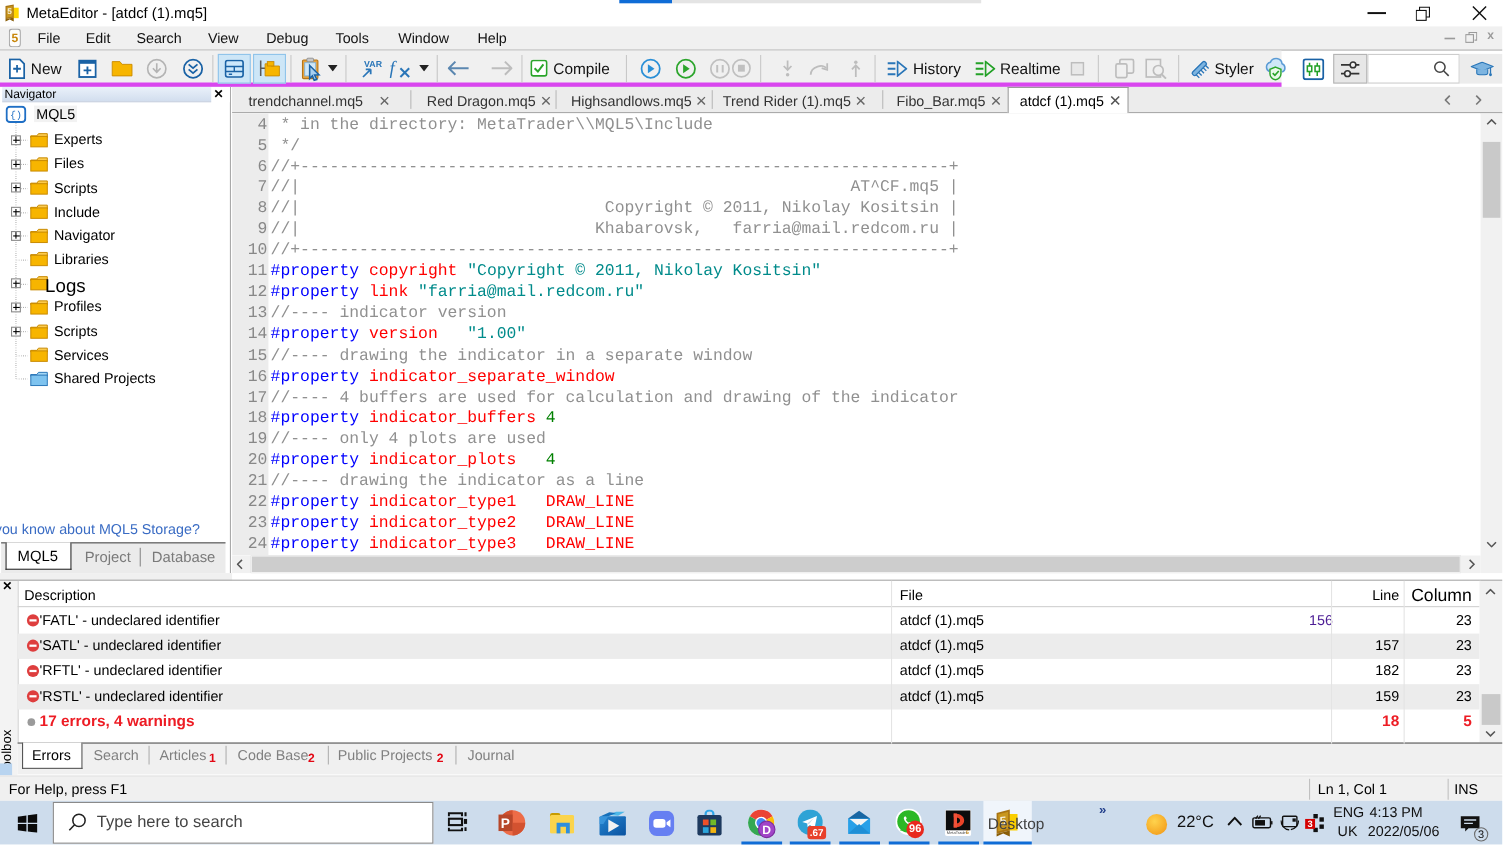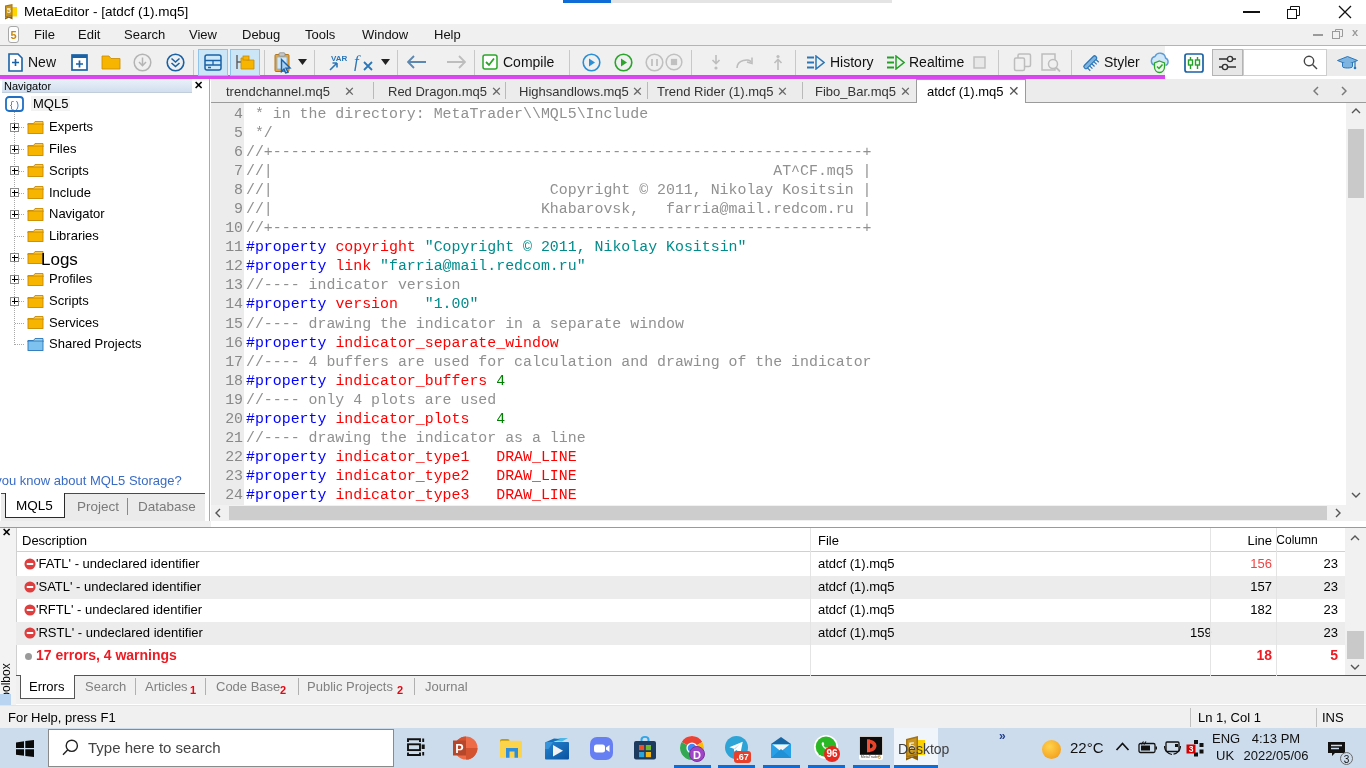--- a/index.html
+++ b/index.html
@@ -459,32 +459,32 @@
 
   <div class="abs" style="left:0;top:0;width:16px;height:177px;background:#f3f3f3"></div>
   <div class="abs" style="left:2px;top:-2px;font-size:11px;color:#000;font-weight:bold">✕</div>
   <div class="abs" style="left:-18px;top:149px;font-size:12px;color:#000;transform:rotate(-90deg);transform-origin:center;width:48px;text-align:center">Toolbox</div>
   <div class="abs" style="left:0;top:166px;width:11px;height:11px;background:#b8d4f0"></div>
 
   <div class="abs" style="left:16px;top:0;width:1330px;height:148px;background:#fff;border-left:1px solid #d0d0d0"></div>
   <div class="abs" style="left:22px;top:5px;font-size:13px;color:#000">Description</div>
   <div class="abs" style="left:818px;top:5px;font-size:13px;color:#000">File</div>
   <div class="abs" style="left:1190px;top:5px;width:82px;text-align:right;font-size:13px;color:#000">Line</div>
-  <div class="abs" style="left:1256px;top:5px;width:82px;text-align:center;font-size:12px;color:#000">Column</div>
+  <div class="abs" style="left:1256px;top:5px;width:82px;text-align:right;font-size:16px;color:#000">Column</div>
   <div class="abs" style="left:16px;top:23px;width:1329px;height:1px;background:#d0d0d0"></div>
   <div class="abs" style="left:810px;top:0;width:1px;height:148px;background:#e4e4e4;z-index:2"></div>
   <div class="abs" style="left:1210px;top:0;width:1px;height:148px;background:#e4e4e4;z-index:2"></div>
   <div class="abs" style="left:1276px;top:0;width:1px;height:148px;background:#e4e4e4;z-index:2"></div>
   <svg class="abs" style="left:24px;top:29.5px" width="12" height="12" viewBox="0 0 13 13">
         <circle cx="6.5" cy="6.5" r="6" fill="#de3e3e"></circle>
         <rect x="3" y="5.4" width="7" height="2.2" fill="#fff"></rect>
       </svg>
   <div class="abs" style="left:36px;top:27.5px;font-size:13px;color:#000">'FATL' - undeclared identifier</div>
   <div class="abs" style="left:818px;top:27.5px;font-size:13px;color:#000">atdcf (1).mq5</div>
-  <div class="abs" style="left:1190px;top:27.5px;width:82px;text-align:right;font-size:13px;color:#ef4444">156</div>
+  <div class="abs" style="left:1190px;top:27.5px;width:82px;text-align:left;font-size:13px;color:#4c1d95">156</div>
   <div class="abs" style="left:1256px;top:27.5px;width:82px;text-align:right;font-size:13px;color:#000">23</div>
   <div class="abs" style="left:16px;top:47.5px;width:1329px;height:23px;background:#ececec"></div>
   <svg class="abs" style="left:24px;top:52.5px" width="12" height="12" viewBox="0 0 13 13">
         <circle cx="6.5" cy="6.5" r="6" fill="#de3e3e"></circle>
         <rect x="3" y="5.4" width="7" height="2.2" fill="#fff"></rect>
       </svg>
   <div class="abs" style="left:36px;top:50.5px;font-size:13px;color:#000">'SATL' - undeclared identifier</div>
   <div class="abs" style="left:818px;top:50.5px;font-size:13px;color:#000">atdcf (1).mq5</div>
   <div class="abs" style="left:1190px;top:50.5px;width:82px;text-align:right;font-size:13px;color:#000">157</div>
   <div class="abs" style="left:1256px;top:50.5px;width:82px;text-align:right;font-size:13px;color:#000">23</div>
@@ -496,21 +496,21 @@
   <div class="abs" style="left:818px;top:73.5px;font-size:13px;color:#000">atdcf (1).mq5</div>
   <div class="abs" style="left:1190px;top:73.5px;width:82px;text-align:right;font-size:13px;color:#000">182</div>
   <div class="abs" style="left:1256px;top:73.5px;width:82px;text-align:right;font-size:13px;color:#000">23</div>
   <div class="abs" style="left:16px;top:93.5px;width:1329px;height:23px;background:#ececec"></div>
   <svg class="abs" style="left:24px;top:98.5px" width="12" height="12" viewBox="0 0 13 13">
         <circle cx="6.5" cy="6.5" r="6" fill="#de3e3e"></circle>
         <rect x="3" y="5.4" width="7" height="2.2" fill="#fff"></rect>
       </svg>
   <div class="abs" style="left:36px;top:96.5px;font-size:13px;color:#000">'RSTL' - undeclared identifier</div>
   <div class="abs" style="left:818px;top:96.5px;font-size:13px;color:#000">atdcf (1).mq5</div>
-  <div class="abs" style="left:1190px;top:96.5px;width:82px;font-size:13px;color:#000">159</div>
+  <div class="abs" style="left:1190px;top:96.5px;width:82px;text-align:right;font-size:13px;color:#000">159</div>
   <div class="abs" style="left:1256px;top:96.5px;width:82px;text-align:right;font-size:13px;color:#000">23</div>
 
   <div class="abs" style="left:25px;top:125px;width:7px;height:7px;border-radius:50%;background:#9a9a9a"></div>
   <div class="abs" style="left:36px;top:119px;font-size:14px;font-weight:bold;color:#ed1c24">17 errors, 4 warnings</div>
   <div class="abs" style="left:1190px;top:119px;width:82px;text-align:right;font-size:14px;font-weight:bold;color:#ed1c24">18</div>
   <div class="abs" style="left:1256px;top:119px;width:82px;text-align:right;font-size:14px;font-weight:bold;color:#ed1c24">5</div>
 
   <div class="abs" style="left:1345px;top:0;width:21px;height:148px;background:#f1f1f1"></div>
   <svg class="abs" style="left:1350px;top:7px" width="10" height="6" viewBox="0 0 10 6">
         <path d="M1 5 L5 1 L9 5" fill="none" stroke="#555" stroke-width="1.4"></path>
@@ -681,21 +681,21 @@
     <rect x="13.5" y="3" width="4" height="4" fill="#111"></rect>
     <rect x="13.5" y="9.5" width="4" height="4" fill="#111"></rect>
     <rect x="8" y="12.5" width="4" height="4" fill="#111"></rect>
     <rect x="0.5" y="4.5" width="9" height="9" fill="#d40000"></rect>
     <text x="5" y="12" font-size="8.5" fill="#fff" text-anchor="middle" font-weight="bold" font-family="Liberation Sans">3</text>
   </svg>
 
   <div class="abs" style="left:1212px;top:3px;font-size:13px;color:#111">ENG</div>
   <div class="abs" style="left:1216px;top:20px;font-size:13px;color:#111">UK</div>
 
-  <div class="abs" style="left:1245px;top:3px;width:62px;text-align:center;font-size:13px;color:#111">4:13 PM</div>
+  <div class="abs" style="left:1245px;top:3px;width:62px;text-align:left;font-size:13px;color:#111">4:13 PM</div>
   <div class="abs" style="left:1243px;top:20px;width:66px;text-align:center;font-size:13px;color:#111">2022/05/06</div>
 
   <svg class="abs" style="left:1327px;top:13px" width="19" height="16" viewBox="0 0 19 16">
     <path d="M1 1 H18 V12 H8 L5 15 L5 12 H1 Z" fill="#111"></path>
     <path d="M4 4.5 H15 M4 7.5 H12" stroke="#cddcec" stroke-width="1.3"></path>
   </svg>
   <div class="abs" style="left:1340px;top:24px;width:13px;height:13px;border-radius:50%;border:1.5px solid #6a6a6a;background:#cddcec;font-size:10px;color:#111;text-align:center;line-height:13px">3</div>
 </div>
 
 </div>

